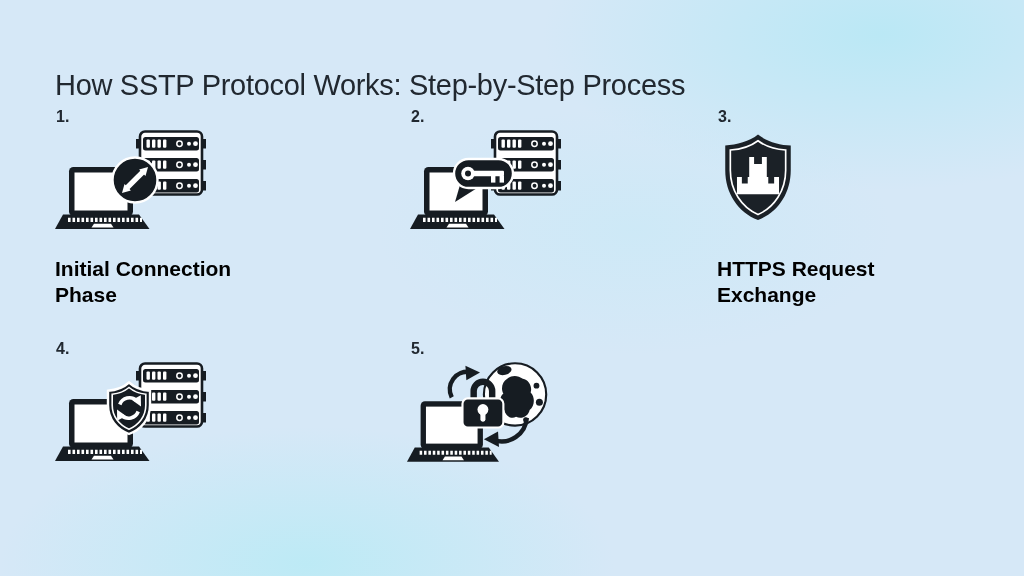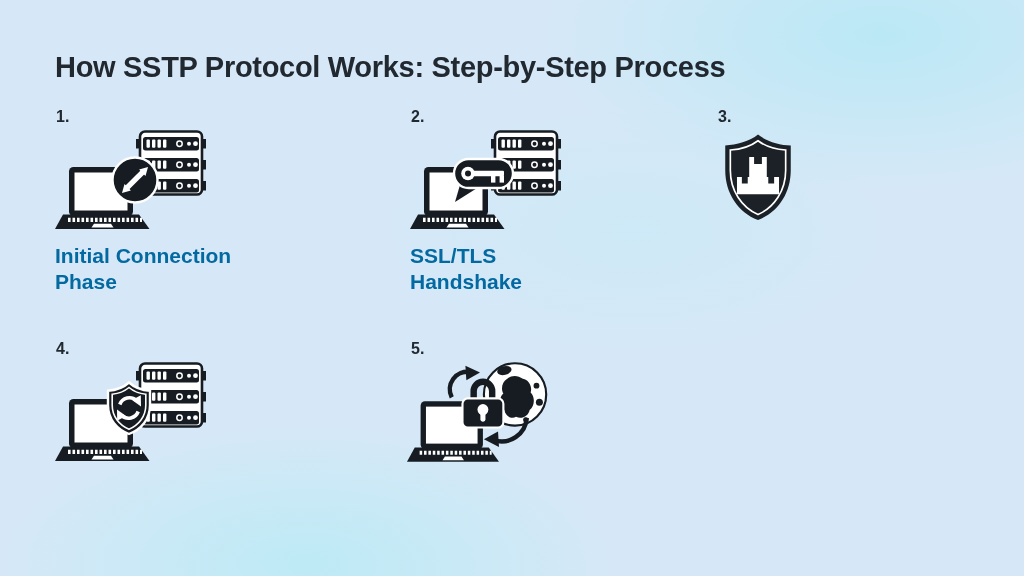--- a/index.html
+++ b/index.html
@@ -6,40 +6,40 @@
   body{
     width:1024px;height:576px;overflow:hidden;position:relative;
     font-family:"Liberation Sans",sans-serif;
     background:
       radial-gradient(55% 45% at 86% 6%, rgba(168,232,244,.60), rgba(168,232,244,0) 60%),
       radial-gradient(50% 40% at 30% 98%, rgba(168,236,244,.55), rgba(168,236,244,0) 60%),
       radial-gradient(42% 36% at 62% 40%, rgba(190,235,246,.35), rgba(190,235,246,0) 60%),
       linear-gradient(#d6e8f7,#d6e8f7);
   }
   .title{
-    position:absolute;left:55px;top:33px;
-    font-size:29px;font-weight:700;letter-spacing:-.3px;
+    position:absolute;left:55px;top:51px;
+    font-size:29px;font-weight:400;letter-spacing:-.3px;
     color:#212830;line-height:1.1;
   }
   .step{position:absolute;width:260px;height:230px;}
   #step-1{left:55px;top:106px;}
   #step-2{left:410px;top:106px;}
   #step-3{left:717px;top:106px;}
   #step-4{left:55px;top:338px;}
   #step-5{left:410px;top:338px;}
   .num{
     position:absolute;left:1px;top:2px;
     font-size:16px;font-weight:700;color:#212830;
   }
   .icon-wrap{position:absolute;left:0;top:24px;}
   #step-3 .icon-wrap{left:-3px;top:26px;}
   #step-5 .icon-wrap{left:-4px;top:20px;}
   .label{
-    position:absolute;left:0;top:137px;
-    font-size:21px;font-weight:700;color:#0369a1;
+    position:absolute;left:0;top:150px;
+    font-size:21px;font-weight:700;color:#000000;
     line-height:26px;white-space:pre;
   }
   svg{display:block;}
 </style>
 </head>
 <body>
 
 <svg width="0" height="0" style="position:absolute" aria-hidden="true">
   <defs>
     <g id="g-servers">
@@ -119,33 +119,33 @@
         <use href="#g-laptop"></use>
       <polygon points="50,55 68,57.5 45,72" fill="#161c22"></polygon>
       <rect x="44" y="29" width="59" height="29" rx="14.5" fill="#161c22" stroke="#fff" stroke-width="2.4"></rect>
       <circle cx="58" cy="43.5" r="6.8" fill="#fff"></circle>
       <circle cx="58" cy="43.5" r="3" fill="#161c22"></circle>
       <rect x="63" y="40.7" width="31" height="5.6" rx="1" fill="#fff"></rect>
       <rect x="81" y="46" width="4.4" height="6.6" fill="#fff"></rect>
       <rect x="89.6" y="46" width="4.4" height="6.6" fill="#fff"></rect>
     </svg>
   </div>
-  <div class="label">SSL/TLS
-Handshake</div>
 </div>
 
 <div class="step" id="step-3">
   <div class="num">3.</div>
   <div class="icon-wrap">
     <svg width="88" height="98" viewBox="0 0 90 100">
       <path d="M45,2.5 C53.5,9.5 67,13.2 78.5,13.7 L78.5,39 C78.5,62.5 65.5,82 45,90 C24.5,82 11.5,62.5 11.5,39 L11.5,13.7 C23,13.2 36.5,9.5 45,2.5 Z" fill="#1b2127"></path>
       <path d="M45,8.8 C52.5,14.5 64,17.7 73.3,18.3 L73.3,39 C73.3,59.7 61.8,77 45,84.3 C28.2,77 16.7,59.7 16.7,39 L16.7,18.3 C26,17.7 37.5,14.5 45,8.8 Z" fill="none" stroke="#fff" stroke-width="1.7"></path>
       <path d="M23.5,63.5 L23.5,46 L28.5,46 L28.5,52.5 L34.5,52.5 L34.5,46 L36,46 L36,25.5 L41,25.5 L41,32.5 L49,32.5 L49,25.5 L54,25.5 L54,46 L55.5,46 L55.5,52.5 L61.5,52.5 L61.5,46 L66.5,46 L66.5,63.5 Z" fill="#fff"></path>
     </svg>
   </div>
+  <div class="label">HTTPS Request
+Exchange</div>
 </div>
 
 <div class="step" id="step-4">
   <div class="num">4.</div>
   <div class="icon-wrap">
     <svg width="152" height="100" viewBox="0 0 152 100">
       <use href="#g-servers"></use>
         <use href="#g-laptop"></use>
       <path d="M74,20.5 C79.5,25.5 87.5,28.2 95,28.8 L95,43 C95,57.5 86,67.5 74,72 C62,67.5 53,57.5 53,43 L53,28.8 C60.5,28.2 68.5,25.5 74,20.5 Z" fill="#161c22" stroke="#fff" stroke-width="2.4"></path>
       <path d="M74,25.5 C78.5,29.3 85,31.6 90.8,32.2 L90.8,43 C90.8,54.8 83.5,63.3 74,67.3 C64.5,63.3 57.2,54.8 57.2,43 L57.2,32.2 C63,31.6 69.5,29.3 74,25.5 Z" fill="none" stroke="#fff" stroke-width="1.6"></path>

